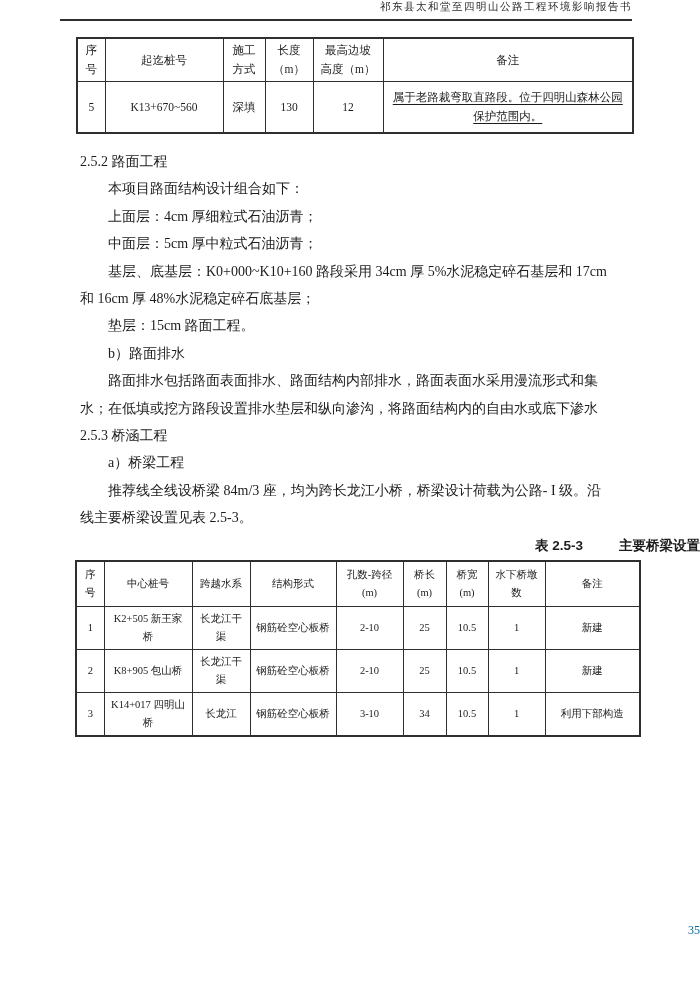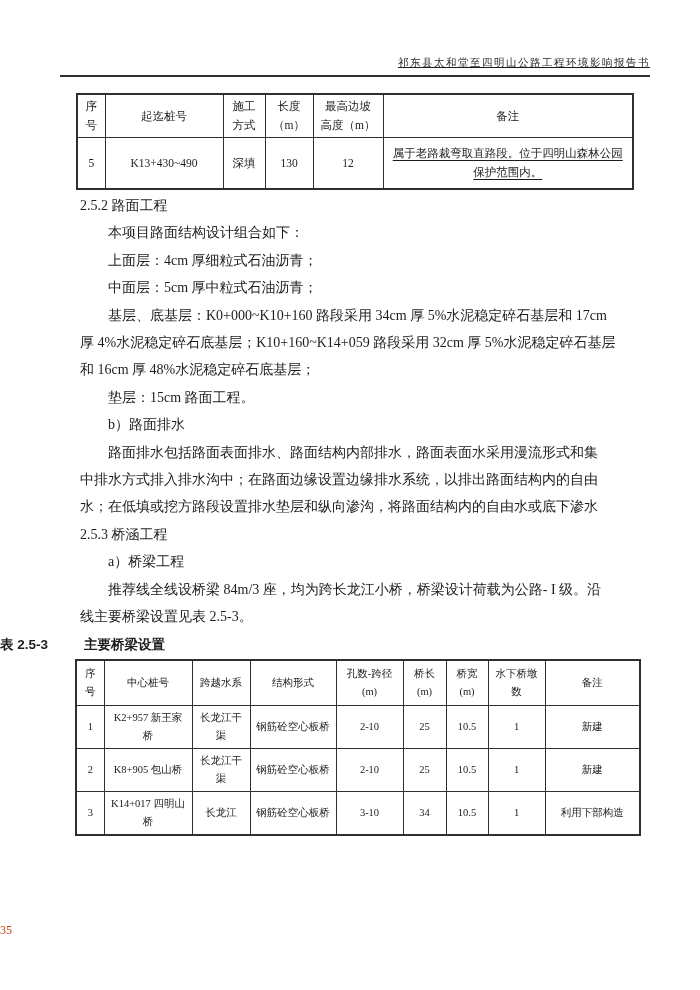--- a/index.html
+++ b/index.html
@@ -7,21 +7,21 @@
     position:relative;
     width:700px;height:990px;
     margin:0 auto;
     background:#ffffff;
     font-family:"Liberation Serif","DejaVu Serif",serif;
     color:#1c1c1c;
     overflow:hidden;
     box-sizing:border-box;
   }
   
-  .doc-header{padding-top:56px;margin:0 50px 0 60px;text-decoration:underline;}
+  .doc-header{margin:0 68px 0 60px;}
   .doc-header .title{
     text-align:right;
     font-size:10.5px;
     letter-spacing:1.5px;
     color:#2a2a2a;
   }
   .header-rule{
     margin-top:5px;
     border-bottom:2px solid #2f2f2f;
     height:0;
@@ -54,43 +54,43 @@
     overflow:hidden;
   }
   th{white-space:pre-line;}
   .t1 th{height:38px;}
   .t1 td{height:46px;}
   .t2 th{height:40px;}
   .t2 td{height:38px;}
   .u-cell span{text-decoration:underline;text-underline-offset:3px;}
   
   .body-text{
-    margin:2px 60px 0 80px;
+    margin:14px 60px 0 80px;
     font-size:14px;
     line-height:27.4px;
   }
   .bl{white-space:nowrap;}
   .ind{text-indent:2em;}
   
   .tbl-caption{
     height:28px;
     line-height:28px;
-    text-align:left;
+    text-align:right;
     font-weight:bold;
     font-size:13.5px;
     font-family:"Liberation Sans","DejaVu Sans",sans-serif;
   }
   .tbl-caption .cap-label{margin-right:36px;}
   
   .page-footer{
     position:absolute;
     bottom:52px;left:0;right:0;
-    text-align:left;
+    text-align:right;
     font-size:12px;
-    color:#c2410c;
+    color:#0369a1;
   }
 </style>
 </head>
 <body>
 
 <div class="page">
 
   <div class="doc-header">
     <div class="title">祁东县太和堂至四明山公路工程环境影响报告书</div>
     <div class="header-rule"></div>
@@ -115,41 +115,39 @@
         <th>长度
 （m）</th>
         <th>最高边坡
 高度（m）</th>
         <th>备注</th>
       </tr>
     </thead>
     <tbody>
       <tr>
         <td>5</td>
-        <td>K13+430~490</td>
+        <td>K13+670~560</td>
         <td>深填</td>
         <td>130</td>
         <td>12</td>
         <td class="u-cell"><span>属于老路裁弯取直路段。位于四明山森林公园保护范围内。</span></td>
       </tr>
     </tbody>
   </table>
 
   <div class="body-text">
     <div class="bl">2.5.2  路面工程</div>
     <div class="bl ind">本项目路面结构设计组合如下：</div>
     <div class="bl ind">上面层：4cm 厚细粒式石油沥青；</div>
     <div class="bl ind">中面层：5cm 厚中粒式石油沥青；</div>
     <div class="bl ind">基层、底基层：K0+000~K10+160 路段采用 34cm 厚 5%水泥稳定碎石基层和 17cm</div>
-    <div class="bl">厚 4%水泥稳定碎石底基层；K10+160~K14+059 路段采用 32cm 厚 5%水泥稳定碎石基层</div>
     <div class="bl">和 16cm 厚 48%水泥稳定碎石底基层；</div>
     <div class="bl ind">垫层：15cm 路面工程。</div>
     <div class="bl ind">b）路面排水</div>
     <div class="bl ind">路面排水包括路面表面排水、路面结构内部排水，路面表面水采用漫流形式和集</div>
-    <div class="bl">中排水方式排入排水沟中；在路面边缘设置边缘排水系统，以排出路面结构内的自由</div>
     <div class="bl">水；在低填或挖方路段设置排水垫层和纵向渗沟，将路面结构内的自由水或底下渗水</div>
     <div class="bl">2.5.3  桥涵工程</div>
     <div class="bl ind">a）桥梁工程</div>
     <div class="bl ind">推荐线全线设桥梁 84m/3 座，均为跨长龙江小桥，桥梁设计荷载为公路- I 级。沿</div>
     <div class="bl">线主要桥梁设置见表 2.5-3。</div>
   </div>
 
   <div class="tbl-caption">
     <span class="cap-label">表 2.5-3</span><span>主要桥梁设置</span>
   </div>
@@ -180,21 +178,21 @@
         <th>桥宽
 (m)</th>
         <th>水下桥墩
 数</th>
         <th>备注</th>
       </tr>
     </thead>
     <tbody>
       <tr>
         <td>1</td>
-        <td>K2+957 新王家桥</td>
+        <td>K2+505 新王家桥</td>
         <td>长龙江干渠</td>
         <td>钢筋砼空心板桥</td>
         <td>2-10</td>
         <td>25</td>
         <td>10.5</td>
         <td>1</td>
         <td>新建</td>
       </tr>
       <tr>
         <td>2</td>

